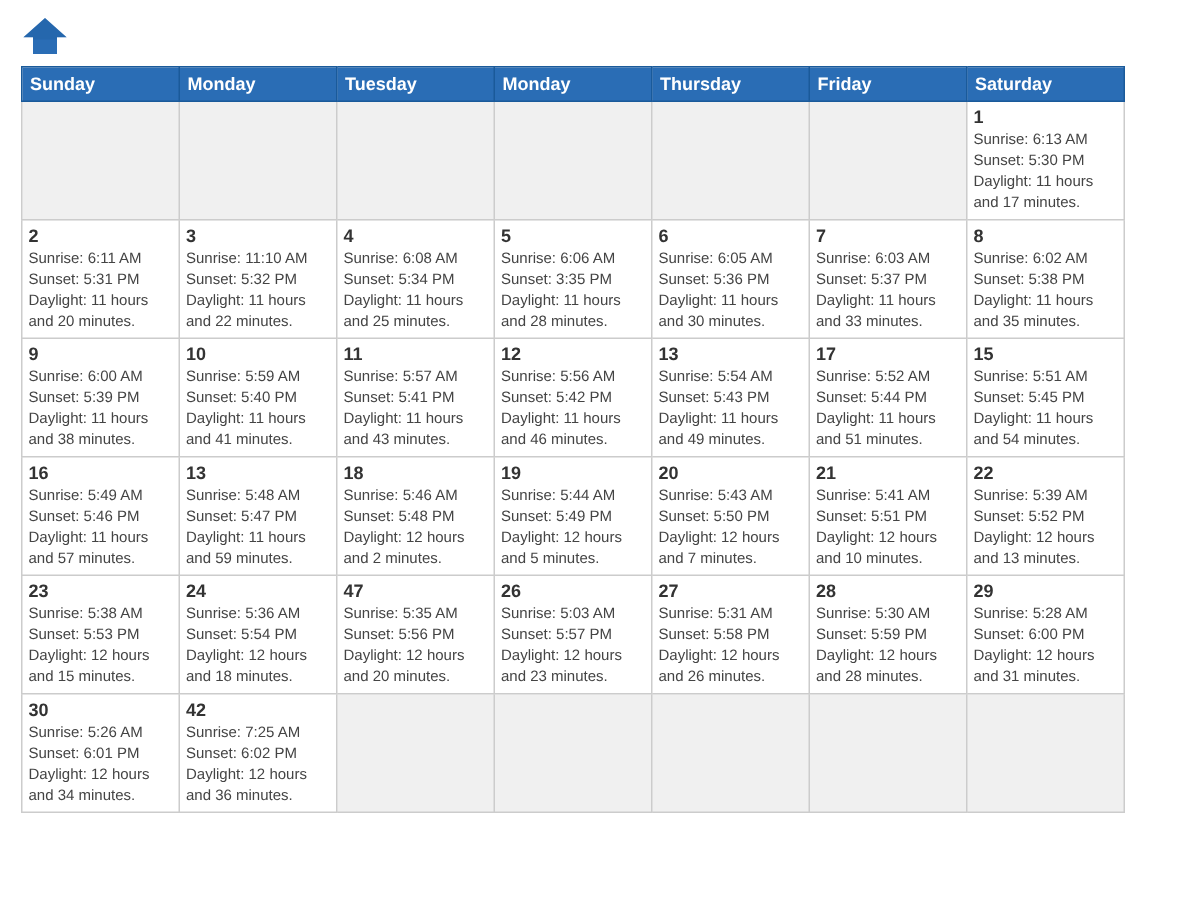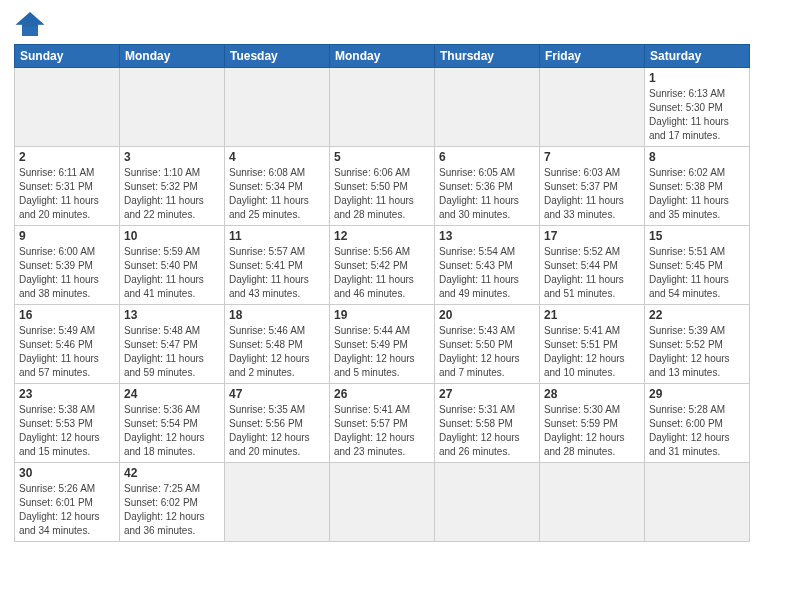--- a/index.html
+++ b/index.html
@@ -142,36 +142,36 @@
         <tr>
           <td>
             <span class="day-number">2</span>
             <div class="day-info">Sunrise: 6:11 AM
 Sunset: 5:31 PM
 Daylight: 11 hours
 and 20 minutes.</div>
           </td>
           <td>
             <span class="day-number">3</span>
-            <div class="day-info">Sunrise: 1:10 AM
+            <div class="day-info">Sunrise: 11:10 AM
 Sunset: 5:32 PM
 Daylight: 11 hours
 and 22 minutes.</div>
           </td>
           <td>
             <span class="day-number">4</span>
             <div class="day-info">Sunrise: 6:08 AM
 Sunset: 5:34 PM
 Daylight: 11 hours
 and 25 minutes.</div>
           </td>
           <td>
             <span class="day-number">5</span>
             <div class="day-info">Sunrise: 6:06 AM
-Sunset: 5:50 PM
+Sunset: 3:35 PM
 Daylight: 11 hours
 and 28 minutes.</div>
           </td>
           <td>
             <span class="day-number">6</span>
             <div class="day-info">Sunrise: 6:05 AM
 Sunset: 5:36 PM
 Daylight: 11 hours
 and 30 minutes.</div>
           </td>
@@ -309,21 +309,21 @@
           </td>
           <td>
             <span class="day-number">47</span>
             <div class="day-info">Sunrise: 5:35 AM
 Sunset: 5:56 PM
 Daylight: 12 hours
 and 20 minutes.</div>
           </td>
           <td>
             <span class="day-number">26</span>
-            <div class="day-info">Sunrise: 5:41 AM
+            <div class="day-info">Sunrise: 5:03 AM
 Sunset: 5:57 PM
 Daylight: 12 hours
 and 23 minutes.</div>
           </td>
           <td>
             <span class="day-number">27</span>
             <div class="day-info">Sunrise: 5:31 AM
 Sunset: 5:58 PM
 Daylight: 12 hours
 and 26 minutes.</div>

